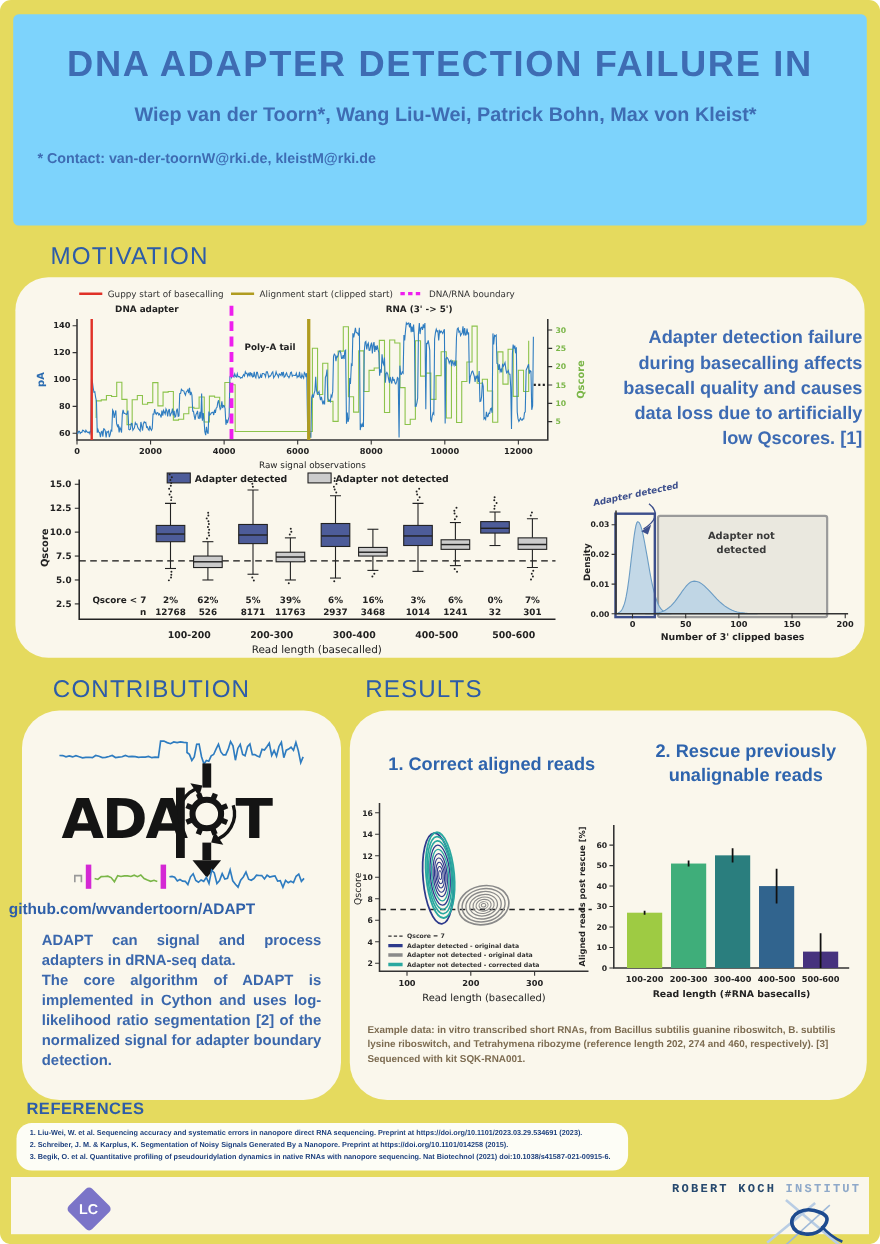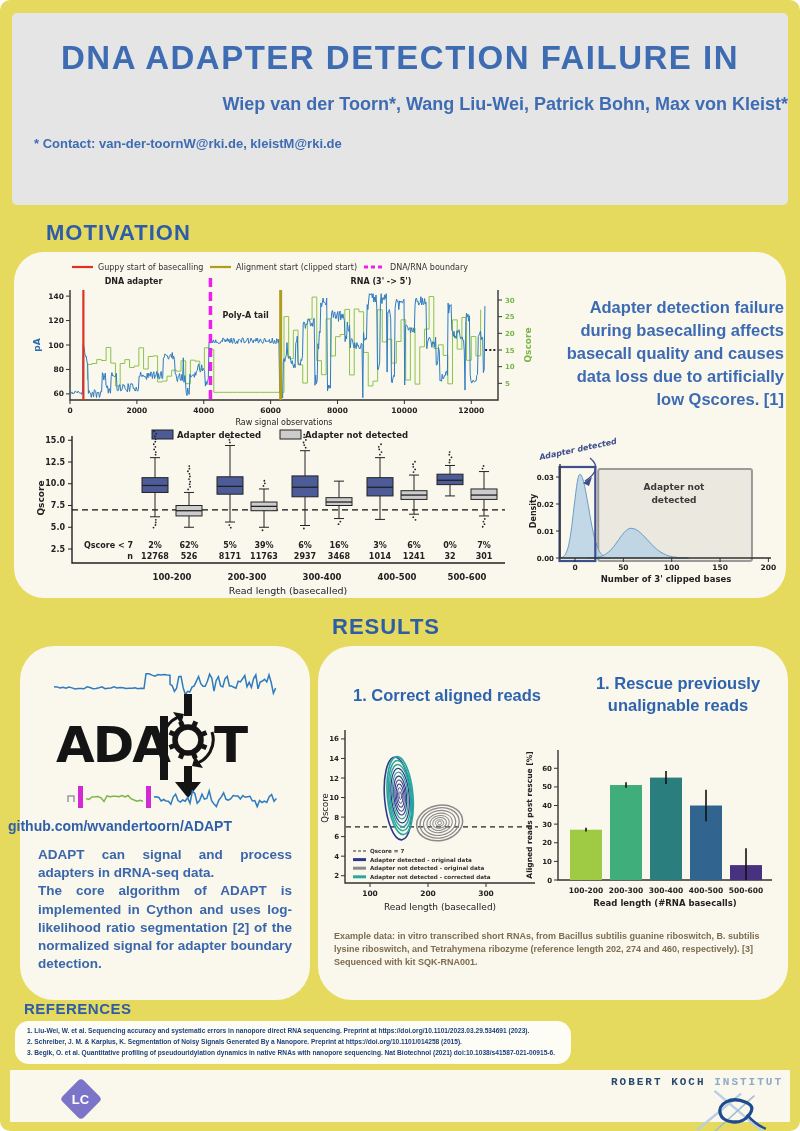--- a/index.html
+++ b/index.html
@@ -1,23 +1,23 @@
 <!DOCTYPE html>
 <html><head>
 <meta charset="utf-8">
 <style>
 *{margin:0;padding:0;box-sizing:border-box}
 html,body{width:800px;height:1131px}
 body{position:relative;background:#fff;font-family:"Liberation Sans",sans-serif;overflow:hidden}
 .poster{position:absolute;inset:0;background:#e5da5e;border-radius:10px}
-.title-panel{position:absolute;left:12px;top:13px;width:776px;height:192px;background:#e5e5e5;border-radius:5px;text-align:center;padding-top:22px}
+.title-panel{position:absolute;left:12px;top:13px;width:776px;height:192px;background:#7dd3fc;border-radius:5px;text-align:center;padding-top:22px}
 .title{font-size:33px;font-weight:800;color:#3e6cb3;letter-spacing:1.5px;line-height:1.38}
-.authors{text-align:right;padding-left:10px;margin-top:13px;font-size:18px;font-weight:700;color:#3e6cb3}
+.authors{text-align:center;padding-left:10px;margin-top:13px;font-size:18px;font-weight:700;color:#3e6cb3}
 .contact{text-align:left;padding-left:22px;margin-top:21px;font-size:13px;font-weight:700;color:#3e6cb3}
-.hdr{position:absolute;font-size:22px;font-weight:700;color:#2d5ca8;letter-spacing:1px}
+.hdr{position:absolute;font-size:22px;font-weight:400;color:#2d5ca8;letter-spacing:1px}
 .hdr-sm{position:absolute;font-size:15px;font-weight:800;color:#2d5ca8;letter-spacing:.5px}
 .panel{position:absolute;background:#faf7ec;border-radius:30px}
 .chart{position:absolute}
 .chart svg{display:block;width:100%;height:100%}
 svg text{font-family:"DejaVu Sans","Liberation Sans",sans-serif}
 .note{position:absolute;left:556px;top:296px;width:228px;text-align:right;font-size:16.5px;line-height:1.4;color:#3d6bb3;font-weight:600}
 .sub{position:absolute;font-size:16.5px;font-weight:800;color:#2e64ad;text-align:center;line-height:1.35}
 .github{position:absolute;left:8px;top:818px;width:290px;font-size:14px;font-weight:800;color:#2e5fa8}
 .para{position:absolute;left:38px;top:846px;width:254px;font-size:13.5px;line-height:1.35;color:#3a67ac;font-weight:600;text-align:justify}
 .note2{position:absolute;left:334px;top:930px;width:447px;font-size:9px;line-height:1.42;color:#7d6c51;font-weight:600}
@@ -308,20 +308,21 @@
         <text x="140" y="146" font-size="8.5" fill="#222" text-anchor="middle" font-weight="bold">Number of 3' clipped bases</text>
         <text x="10" y="75" font-size="8" fill="#222" text-anchor="middle" font-weight="bold" transform="rotate(-90 10 75)">Density</text>
         <text x="14" y="24" font-size="8" fill="#3d4f8c" font-weight="bold" font-style="italic" transform="rotate(-12 14 24)">Adapter detected</text>
         <path d="M64,22 C74,30 70,38 59,45" fill="none" stroke="#3d4f8c" stroke-width="1.3"></path>
         <polygon points="57,47 66,41 63,50" fill="#3d4f8c"></polygon>
         <text x="148" y="54" font-size="9" fill="#3a3a3a" font-weight="bold" text-anchor="middle">Adapter not</text>
         <text x="148" y="67" font-size="9" fill="#3a3a3a" font-weight="bold" text-anchor="middle">detected</text>
       </svg>
     </div>
 
+  <div class="hdr" style="left:48px;top:614px">CONTRIBUTION</div>
   <div class="panel" style="left:20px;top:646px;width:290px;height:354px;border-radius:34px"></div>
   <div class="chart" style="left:42px;top:658px;width:246px;height:152px">
       <svg viewBox="0 0 246 152">
         <polyline points="12,28.8 15,28.9 18,30.0 21,29.2 24,30.1 27,29.0 30,29.9 33,30.9 36,30.5 39,30.4 42,30.8 45,28.8 48,29.5 51,30.7 54,30.5 57,29.7 60,28.8 63,30.7 66,30.3 69,30.0 72,28.8 75,29.9 78,29.6 81,29.8 84,30.5 87,30.2 90,30.3 93,29.7 96,30.8 99,30.3 102,30.5 104,15.7 107,15.7 110,17.1 113,18.1 116,16.5 119,17.1 122,16.4 125,16.9 128,17.2 128.0,26.1 130.2,27.8 132.4,33.3 134.6,30.1 136.8,18.6 139.0,18.4 141.2,29.9 143.4,36.6 145.6,33.3 147.8,34.0 150.0,29.1 152.2,27.9 154.4,23.1 156.6,18.5 158.8,25.6 161.0,28.3 163.2,28.3 165.4,23.3 167.6,16.2 169.8,20.0 172.0,33.1 174.2,22.4 176.4,18.7 178.6,27.8 180.8,29.0 183.0,20.8 185.2,18.4 187.4,28.0 189.6,28.0 191.8,29.3 194.0,30.2 196.2,23.1 198.4,23.9 200.6,20.8 202.8,17.5 205.0,28.7 207.2,24.3 209.4,29.5 211.6,20.6 213.8,16.8 216.0,30.8 218.2,24.0 220.4,23.0 222.6,21.3 224.8,24.0 227.0,16.9 229.2,24.5 231.4,35.3 233.6,30.1 " fill="none" stroke="#2e7cc0" stroke-width="1.5"></polyline>
         <text x="14" y="104" font-size="50" fill="#141414" font-weight="bold" letter-spacing="-2">ADA</text>
         <text x="172" y="104" font-size="50" fill="#141414" font-weight="bold">T</text>
         <rect x="118" y="58" width="8" height="64" fill="#141414"></rect>
         <circle cx="146" cy="82" r="13" stroke="#141414" stroke-width="5.5" fill="none"></circle>
         <line x1="158.8948539160404" y1="87.45185679232111" x2="164.4212198800577" y2="89.788366846173" stroke="#141414" stroke-width="5"></line>
         <line x1="151.26299373853388" y1="94.97308355435027" x2="153.51856248361983" y2="100.53297650621465" stroke="#141414" stroke-width="5"></line>
@@ -348,21 +349,21 @@
   <div class="github">github.com/wvandertoorn/ADAPT</div>
   <div class="para">
     <div>ADAPT can signal and process adapters in dRNA-seq data.</div>
     <div>The core algorithm of ADAPT is implemented in Cython and uses log-likelihood ratio segmentation [2] of the normalized signal for adapter boundary detection.</div>
   </div>
 
   <div class="hdr" style="left:332px;top:614px">RESULTS</div>
   <div class="panel" style="left:318px;top:646px;width:470px;height:354px;border-radius:34px"></div>
   <div class="sub" style="left:336px;top:684px;width:222px">1. Correct aligned reads</div>
   <div class="sub" style="left:578px;top:672px;width:200px">
-    <div>1. Rescue previously</div>
+    <div>2. Rescue previously</div>
     <div>unalignable  reads</div>
   </div>
   <div class="chart" style="left:320px;top:720px;width:225px;height:200px">
       <svg viewBox="0 0 225 200">
         <path d="M25 10V163H215" stroke="#333" stroke-width="1.4" fill="none"></path>
         <line x1="21" y1="155.7" x2="25" y2="155.7" stroke="#333"></line>
         <text x="19" y="158.2" font-size="7" fill="#222" text-anchor="end" font-weight="bold">2</text>
         <line x1="21" y1="136.16" x2="25" y2="136.16" stroke="#333"></line>
         <text x="19" y="138.66" font-size="7" fill="#222" text-anchor="end" font-weight="bold">4</text>
         <line x1="21" y1="116.61999999999999" x2="25" y2="116.61999999999999" stroke="#333"></line>

